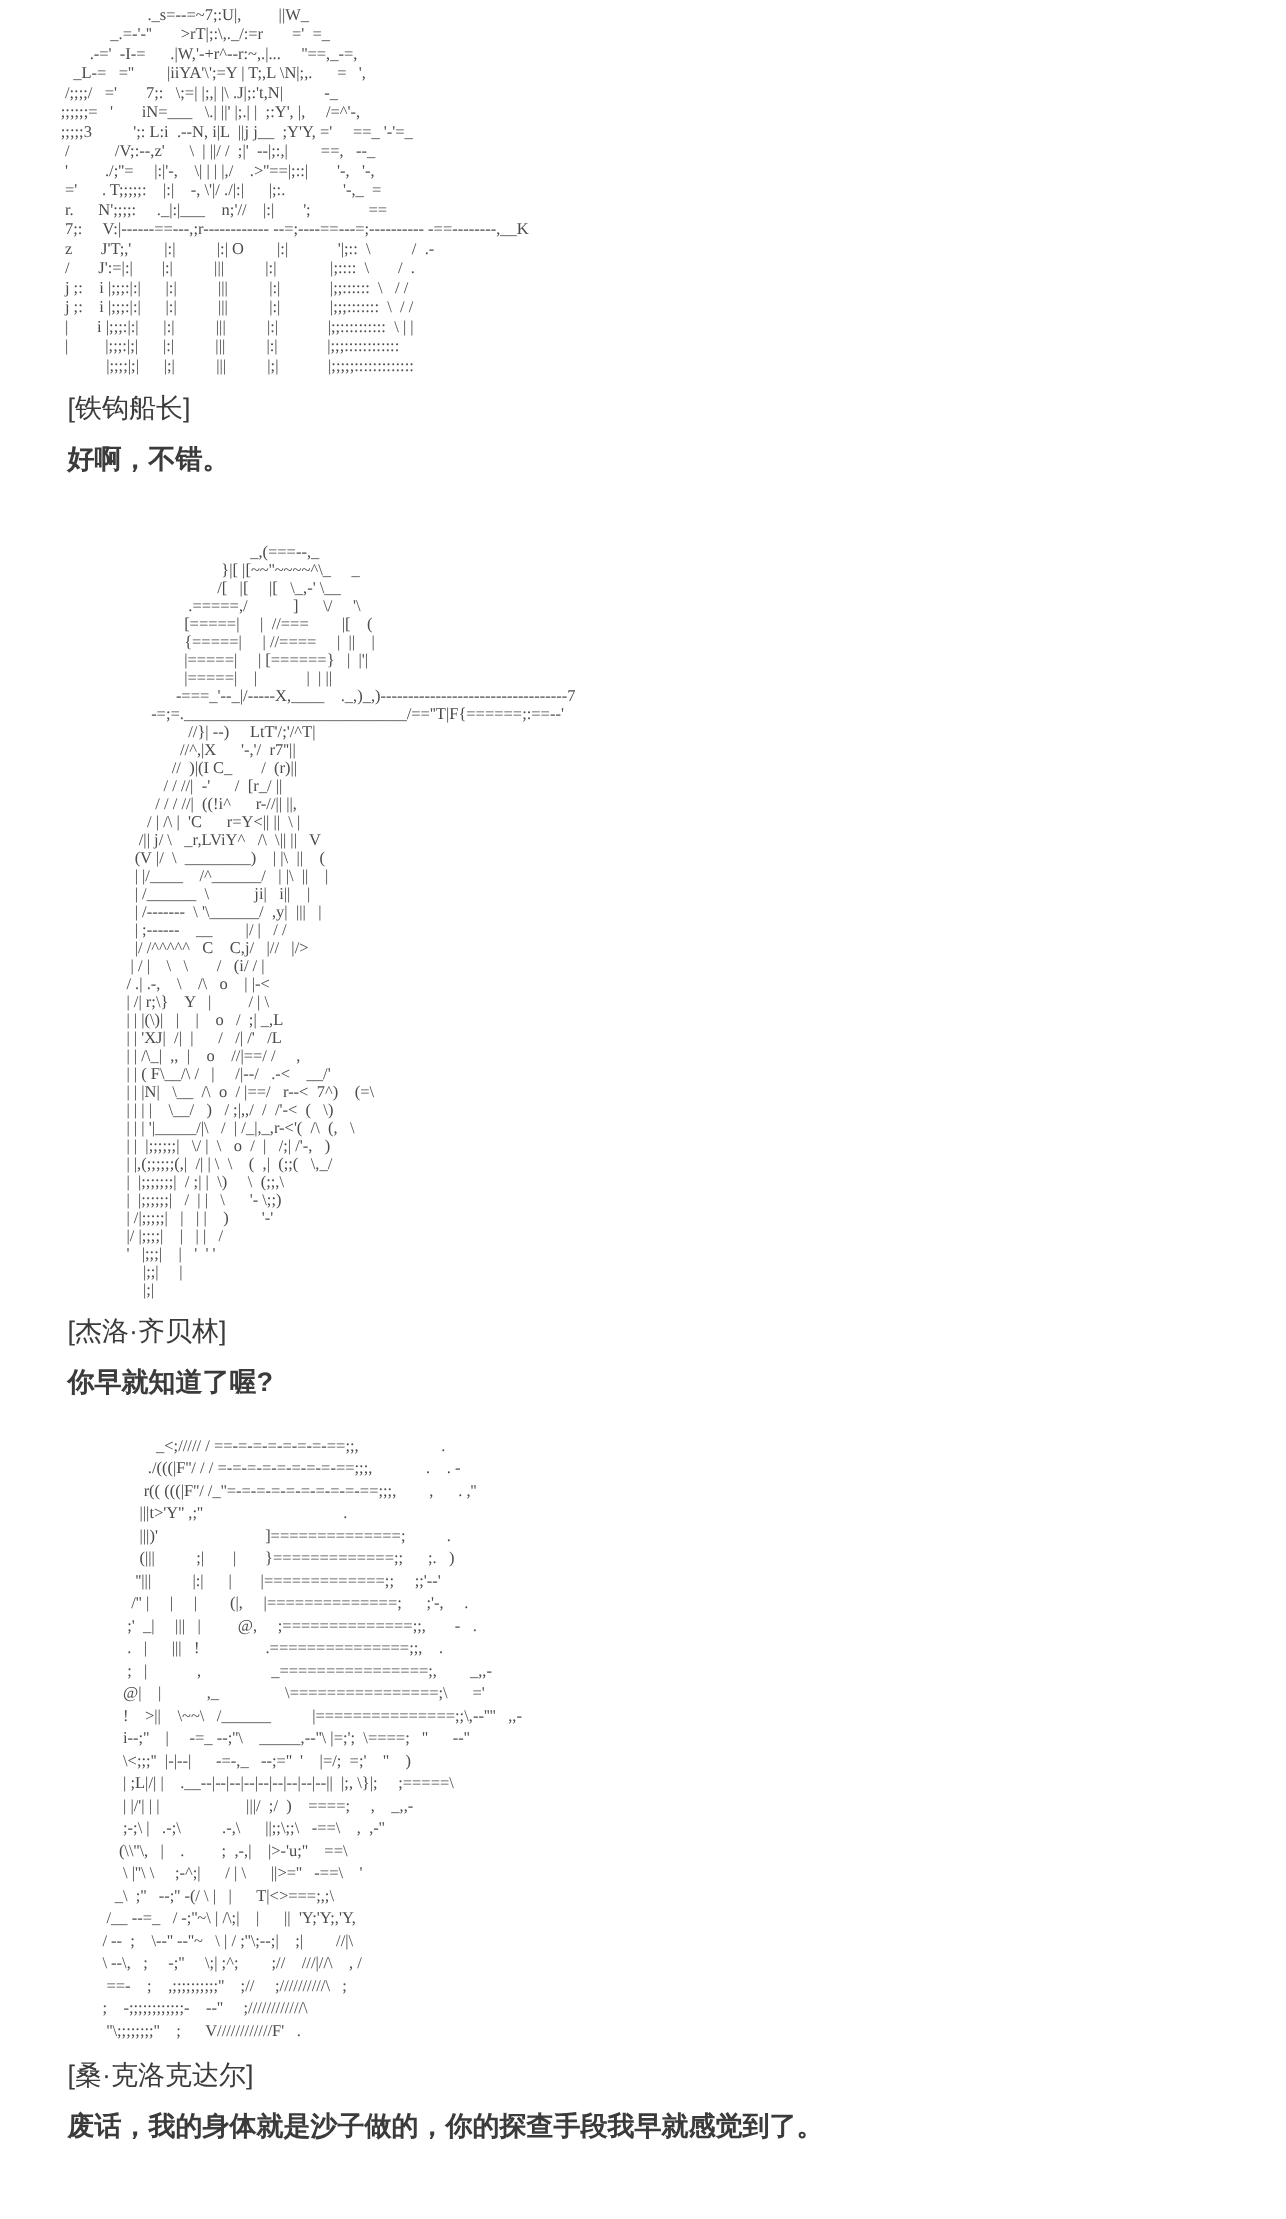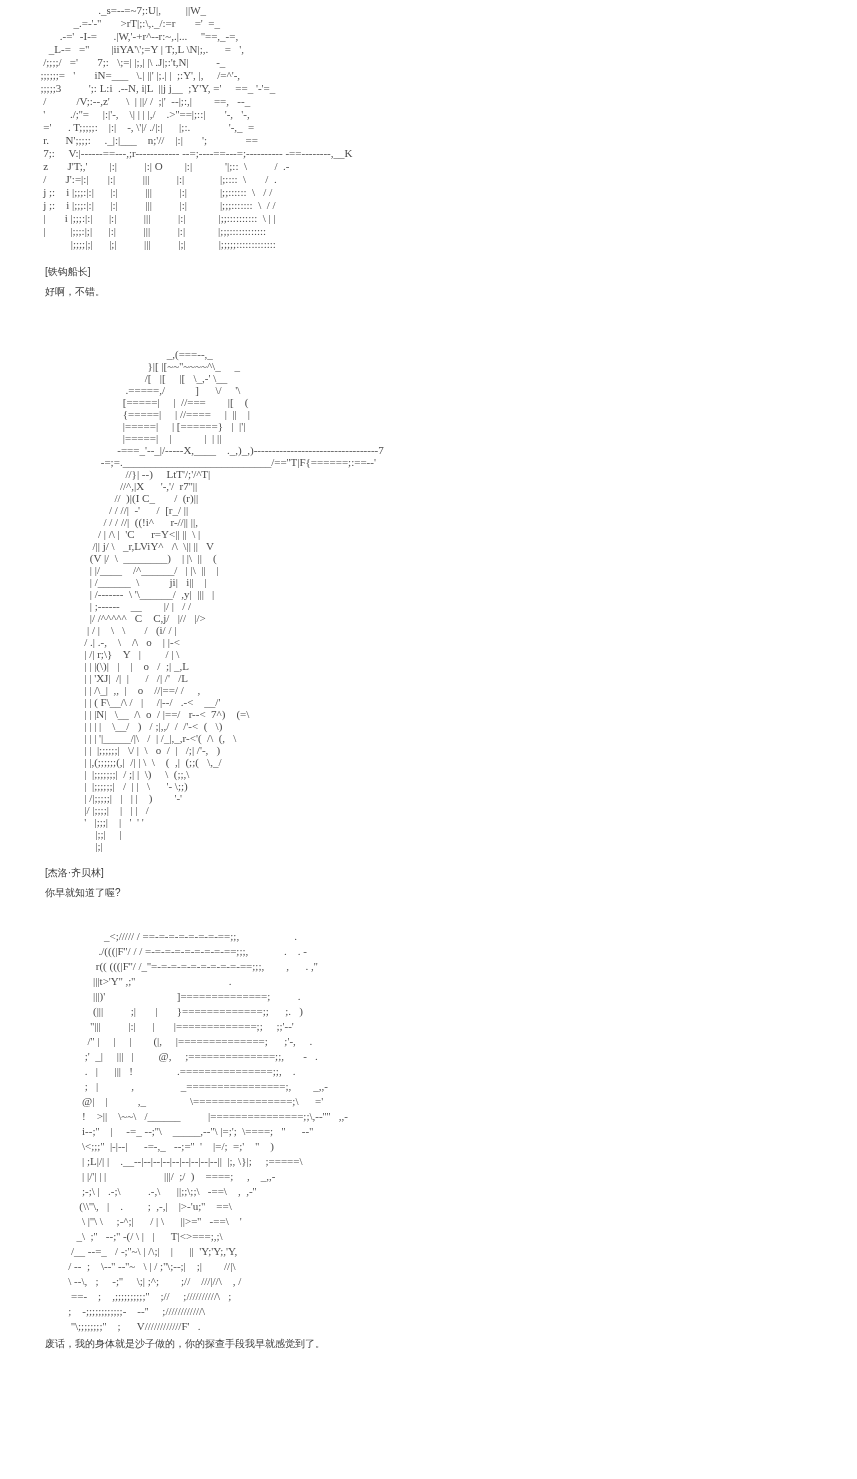--- a/index.html
+++ b/index.html
@@ -19,26 +19,26 @@
     font-size: 11px;
     color: #4b4b4b;
     white-space: pre;
     letter-spacing: 0;
   }
   pre.aa-1 { line-height: 13px; margin: 4px 0 0 35px; }
   pre.aa-2 { line-height: 12px; margin: 46px 0 0 65px; }
   pre.aa-3 { line-height: 15px; margin: 26px 0 0 60px; }
   .dialogue {
     margin-left: 45px;
-    font-size: 10px;
+    font-size: 18px;
     line-height: 20px;
     color: #3b3b3b;
   }
   .dialogue .speaker { margin-top: 11px; }
-  .dialogue .line    { margin-top: 0; }
+  .dialogue .line    { margin-top: 14px; font-weight: bold; }
 </style>
 </head>
 <body>
 
 <div class="page">
 
   <pre class="aa aa-1">                       ._s=--=~7;:U|,         ||W_
               _.=-'-''       &gt;rT|;:\,._/:=r       ='  =_
          .-='  -I-=      .|W,'-+r^--r:~,.|...     ''==,_-=,
      _L-=   =''        |iiYA'\';=Y | T;,L \N|;,.      =   ',
@@ -133,16 +133,17 @@
         \ |''\ \     ;-^;|      / | \      ||&gt;=''   -==\    '
       _\  ;''   --;'' -(/ \ |   |      T|&lt;&gt;===;,;\
     /__ --=_   / -;''~\ | /\;|    |      ||  'Y;'Y;,'Y,
    / --  ;    \--'' --''~   \ | / ;''\;--;|    ;|        //|\
    \ --\,   ;     -;''     \;| ;^;        ;//    ///|//\    , /
     ==-    ;    ,;;;;;;;;;;''    ;//     ;//////////\   ;
    ;    -;;;;;;;;;;;;-    --''     ;////////////\
     ''\;;;;;;;;''    ;      V////////////F'   .</pre>
 
   <div class="dialogue">
+    <div class="speaker">[桑·克洛克达尔]</div>
     <div class="line">废话，我的身体就是沙子做的，你的探查手段我早就感觉到了。</div>
   </div>
 
 </div>
 
 </body></html>

